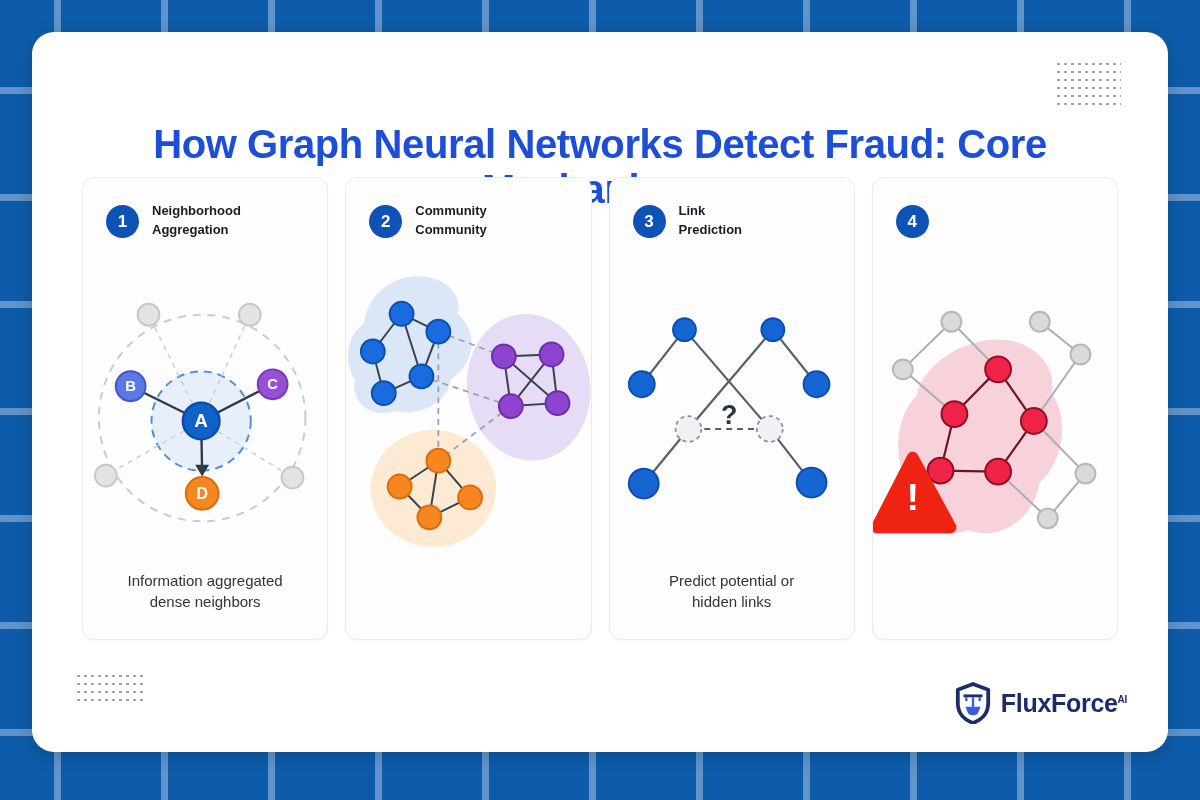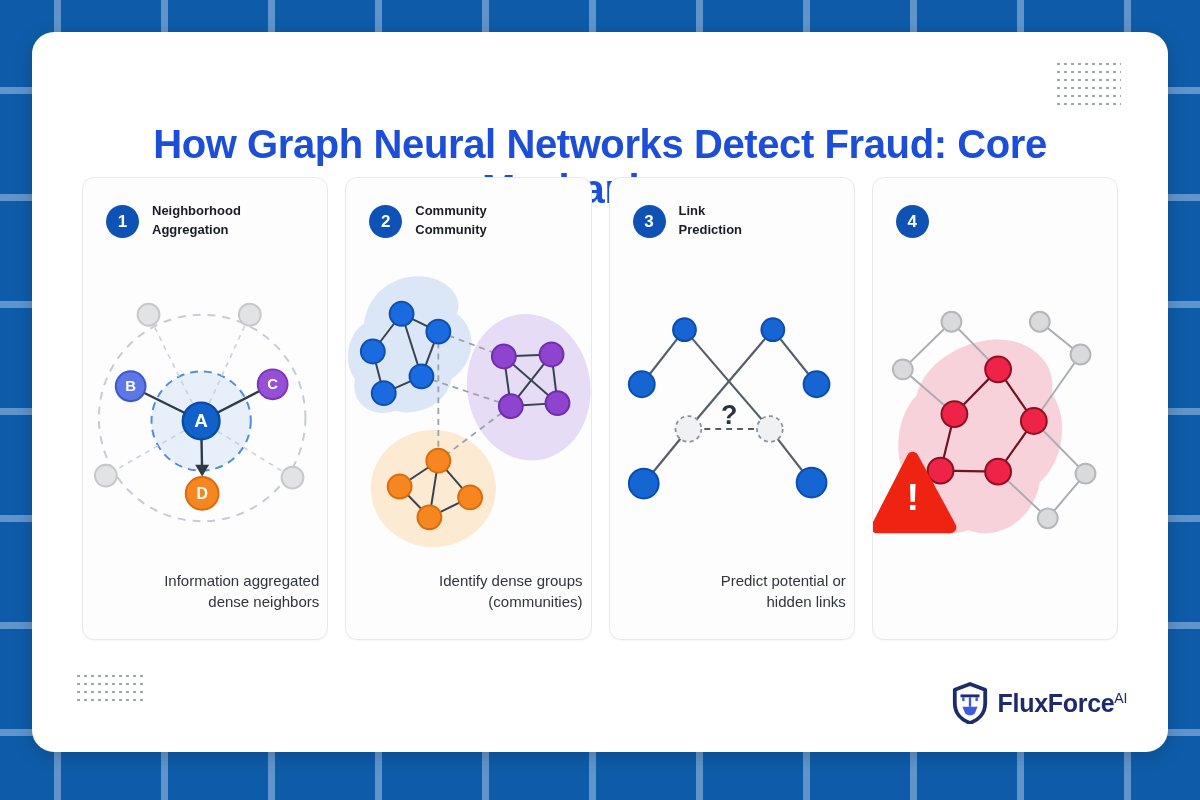--- a/index.html
+++ b/index.html
@@ -48,28 +48,28 @@
     color:#fff; font-size:17px; font-weight:bold;
     display:flex; align-items:center; justify-content:center;
     flex:0 0 33px; margin-top:3px;
   }
   .card-title {
     font-size:13px; line-height:1.45; font-weight:bold; color:#191c24;
   }
   .diagram { position:absolute; top:73px; left:0; width:100%; height:340px; display:block; }
   .card-desc {
     position:absolute; bottom:26px; left:8px; right:8px;
-    text-align:right; font-size:15px; line-height:1.45; color:#30343c;
+    text-align:center; font-size:15px; line-height:1.45; color:#30343c;
   }
   .logo {
     position:absolute; right:41px; bottom:28px;
     display:flex; align-items:center; gap:9px;
   }
   .logo-text { font-size:25px; font-weight:bold; color:#1d2a6e; letter-spacing:-0.3px; }
-  .logo-text sup { font-size:14px; font-weight:normal; vertical-align:super; }
+  .logo-text sup { font-size:10px; font-weight:bold; vertical-align:super; }
   svg text { font-family:"Liberation Sans","DejaVu Sans",sans-serif; }
 </style>
 </head>
 <body>
 
 <div class="canvas">
 
   <div class="dots dots-tr"></div>
   <div class="dots dots-bl"></div>
 
@@ -175,24 +175,20 @@
           <circle cx="166" cy="155" r="12"></circle>
           <circle cx="213" cy="152" r="12"></circle>
         </g>
         <g fill="#f6861f" stroke="#d96c10" stroke-width="2">
           <circle cx="93" cy="210" r="12"></circle>
           <circle cx="54" cy="236" r="12"></circle>
           <circle cx="125" cy="247" r="12"></circle>
           <circle cx="84" cy="267" r="12"></circle>
         </g>
       </svg>
-      <p class="card-desc">
-        <span>Identify dense groups</span><br>
-        <span>(communities)</span>
-      </p>
     </article>
 
     <article class="card">
       <header class="card-head">
         <div class="badge">
           <span>3</span>
         </div>
         <h2 class="card-title">
           <span>Link</span><br>
           <span>Prediction</span>

